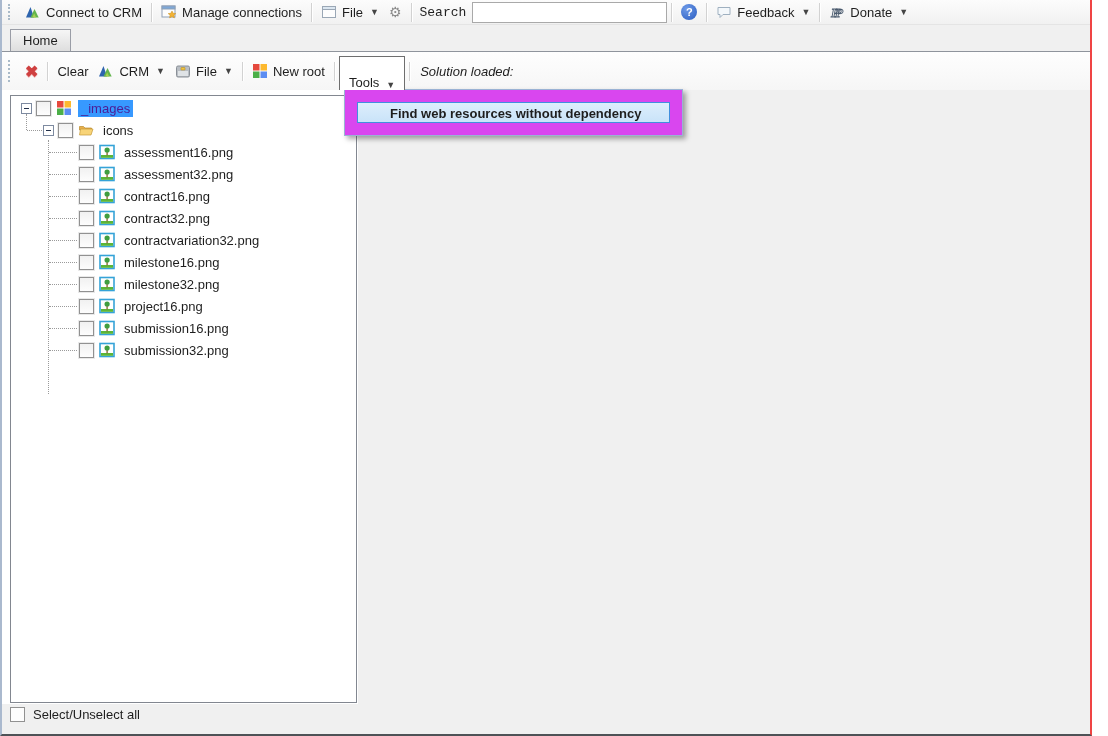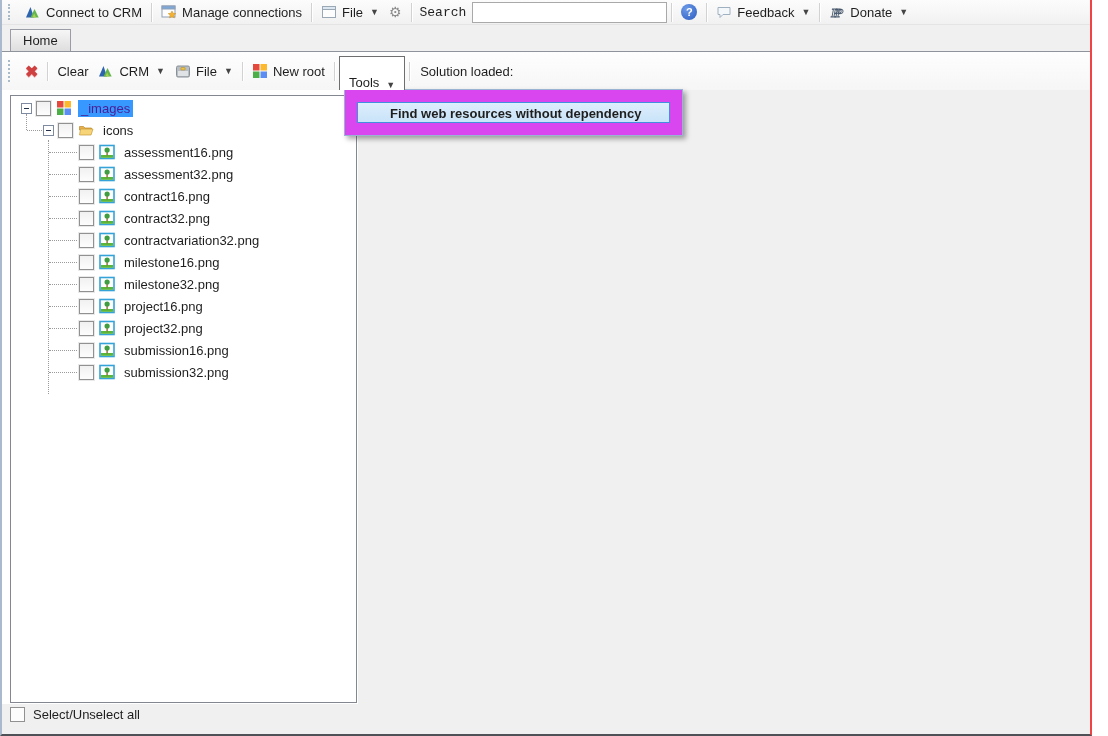--- a/index.html
+++ b/index.html
@@ -52,21 +52,21 @@
     position:absolute;left:0;top:52px;right:0;height:38px;
     background:linear-gradient(#fefefe,#f6f6f6);
     display:flex;align-items:center;padding-left:4px;box-sizing:border-box;
   }
   .toolbar2 .grip{height:22px;}
   .x-glyph{color:#cf4040;font-size:16px;font-weight:bold;text-shadow:0 1px 0 #f3baba;}
   .tools-btn{
     display:flex;align-items:flex-end;gap:5px;padding:0 9px;height:34px;margin-top:4px;
     background:#fff;border:1px solid #6e6e6e;border-bottom:none;position:relative;z-index:12;box-sizing:border-box;
   }
-  .status-label{margin-left:6px;white-space:nowrap;}
+  .status-label{margin-left:6px;white-space:nowrap;font-style:italic;}
   
   .tools-menu{
     position:absolute;left:342px;top:89px;width:339px;box-sizing:border-box;
     background:#d946ef;border:1px solid #9ab2d4;padding:12px;z-index:11;
     box-shadow:3px 3px 5px rgba(0,0,0,0.35);
     font-weight:bold;
   }
   .menu-item{
     height:21px;line-height:21px;padding-left:32px;box-sizing:border-box;
     background:linear-gradient(#ddeefc,#c9e3f9);
@@ -354,30 +354,20 @@
               <div class="checkbox"></div>
               <svg class="icon16" viewBox="0 0 16 16">
                 <rect x="1" y="1.5" width="14" height="13" fill="#ffffff" stroke="#35a3d8" stroke-width="1.6"></rect>
                 <rect x="2" y="11" width="12" height="2.8" fill="#5cb637"></rect>
                 <rect x="7.4" y="7" width="1.4" height="4.5" fill="#8a6d3b"></rect>
                 <circle cx="8.1" cy="6" r="2.6" fill="#3f9e3f"></circle>
               </svg>
               <span class="tlabel">project16.png</span>
             </div>
 
-            <div class="trow leaf">
-              <div class="checkbox"></div>
-              <svg class="icon16" viewBox="0 0 16 16">
-                <rect x="1" y="1.5" width="14" height="13" fill="#ffffff" stroke="#35a3d8" stroke-width="1.6"></rect>
-                <rect x="2" y="11" width="12" height="2.8" fill="#5cb637"></rect>
-                <rect x="7.4" y="7" width="1.4" height="4.5" fill="#8a6d3b"></rect>
-                <circle cx="8.1" cy="6" r="2.6" fill="#3f9e3f"></circle>
-              </svg>
-              <span class="tlabel">project32.png</span>
-            </div>
 
             <div class="trow leaf">
               <div class="checkbox"></div>
               <svg class="icon16" viewBox="0 0 16 16">
                 <rect x="1" y="1.5" width="14" height="13" fill="#ffffff" stroke="#35a3d8" stroke-width="1.6"></rect>
                 <rect x="2" y="11" width="12" height="2.8" fill="#5cb637"></rect>
                 <rect x="7.4" y="7" width="1.4" height="4.5" fill="#8a6d3b"></rect>
                 <circle cx="8.1" cy="6" r="2.6" fill="#3f9e3f"></circle>
               </svg>
               <span class="tlabel">submission16.png</span>

